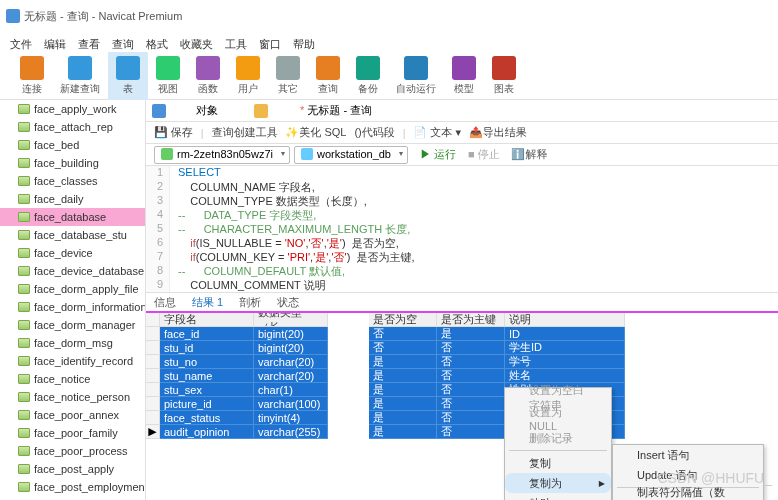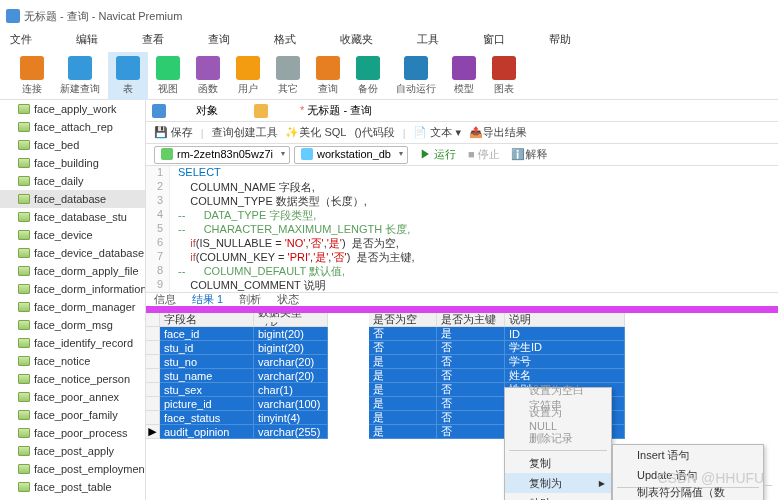--- a/index.html
+++ b/index.html
@@ -1,29 +1,29 @@
 <!DOCTYPE html>
 <html><head>
 <meta charset="utf-8">
 <style>
 * { margin:0; padding:0; box-sizing:border-box; font-family:"Microsoft YaHei","Segoe UI",Arial,sans-serif; font-size:11px; }
 body { background:#fff; width:778px; height:500px; overflow:hidden; position:relative; }
 .titlebar { height:22px; display:flex; align-items:center; padding:16px 6px; color:#555; }
 .nav-icon { width:14px; height:14px; margin-right:4px; background:#4a90d9; border-radius:2px; }
-.menubar { height:20px; display:flex; align-items:flex-start; padding:0 4px; color:#333;gap:32px; }
+.menubar { height:20px; display:flex; align-items:flex-end; padding:0 4px; color:#333; }
 .menubar span { padding:0 6px; }
 .toolbar { height:48px; display:flex; align-items:center; padding:0 12px; border-bottom:1px solid #e0e0e0; }
 .tool { display:flex; flex-direction:column; align-items:center; justify-content:center; padding:0 8px; height:48px; color:#555; }
 .tool.active { background:#d6e9f8; }
 .tool .ticon { width:24px; height:24px; }
 .tool .tlabel { font-size:10px; margin-top:2px; }
 .main { display:flex; height:calc(500px - 22px - 20px - 48px); }
 .sidebar { width:146px; border-right:1px solid #e0e0e0; overflow:hidden; }
 .tree-item { height:18px; display:flex; align-items:center; padding-left:18px; color:#333; white-space:nowrap; }
-.tree-item.selected { background:#e5e5e5; }
+.tree-item.selected { background:#f9a8d4; }
 .tree-item .tbicon { width:12px; height:10px; background:linear-gradient(#cfe8a8,#9cc96b); border:1px solid #7aa84a; border-radius:1px; margin-right:4px; flex-shrink:0; }
 .content { flex:1; display:flex; flex-direction:column; position:relative; }
 .tabrow { height:22px; display:flex; align-items:center; padding:0 6px; border-bottom:1px solid #e0e0e0;gap:24px; }
 .tabrow .tablabel { margin-left:6px; }
 .tab-star { color:#d66; margin-left:2px; }
 .objicon { width:14px; height:14px; background:#4a90d9; border-radius:2px; }
 .qicon { width:14px; height:14px; background:#f0b84a; border-radius:2px; margin-left:12px; }
 .secbar { height:22px; display:flex; align-items:center; padding:0 8px; border-bottom:1px solid #e0e0e0; color:#444; gap:8px; }
 .secbar .sep { color:#ccc; }
 .connrow { height:22px; display:flex; align-items:center; padding:0 8px; gap:4px; border-bottom:1px solid #e0e0e0; }
@@ -35,33 +35,33 @@
 .stopbtn { color:#aaa; margin-left:8px; }
 .explbtn { color:#555; margin-left:8px; }
 .editor { border-bottom:1px solid #e0e0e0; }
 .line { display:flex; height:14px; font-family:Consolas,monospace; font-size:11px; }
 .gutter { width:24px; text-align:right; padding-right:6px; color:#aaa; background:#fafafa; border-right:1px solid #eee; }
 .code { padding-left:8px; color:#333; white-space:pre; }
 .kw { color:#0070c0; }
 .fn { color:#c05050; }
 .str { color:#c00; }
 .cm { color:#5a9e5a; }
-.restabs { height:20px; display:flex; align-items:center; padding:0 8px; gap:16px; color:#555; border-bottom:7px solid #d946ef; }
+.restabs { height:20px; display:flex; align-items:center; padding:0 8px; gap:16px; color:#555; border-bottom:2px solid #d946ef; }
 .restabs .active { color:#1a6fc4; }
 .grid { font-size:11px; }
 .grow { display:flex; height:14px; }
 .rowhdr { width:14px; background:#f4f4f4; border-right:1px solid #ddd; border-bottom:1px solid #ddd; display:flex; align-items:center; justify-content:center; }
 .cell { border-right:1px solid #4a90d9; border-bottom:1px solid #4a90d9; padding:0 4px; display:flex; align-items:center; overflow:hidden; }
 .hdr .cell { background:#f0f0f0; color:#333; border-right:1px solid #ddd; border-bottom:1px solid #ddd; }
 .sel .cell { background:#1d72d2; color:#fff; }
 .col0 { width:94px; } .col1 { width:74px; } .col2 { width:68px;margin-left:41px; } .col3 { width:68px; } .col4 { width:120px; }
 .ctxmenu { position:absolute; background:#f4f4f4; border:1px solid #bbb; box-shadow:2px 2px 4px rgba(0,0,0,0.2); }
 .ctxmenu .mi { height:20px; display:flex; align-items:center; padding:0 20px 0 24px; color:#333; position:relative; }
 .ctxmenu .mi.disabled { color:#999; }
-.ctxmenu .mi.hi { background:#d6e9f8; }
+.ctxmenu .mi.hi { background:#d6e9f8;border-radius:7px; }
 .ctxmenu .mi .arr { position:absolute; right:6px; font-size:8px; }
 .ctxmenu .sepline { height:1px; background:#ccc; margin:2px 4px; }
 #menu1 { left:504px; top:387px; width:108px; }
 #menu2 { left:612px; top:444px; width:152px; }
 .watermark { position:absolute; right:6px; bottom:14px; color:#ccc; font-size:14px; }
 </style>
 </head>
 <body>
 
 <div class="titlebar">
@@ -145,20 +145,24 @@
       <div class="tree-item">
         <span class="tbicon"></span>
         <span>face_bed</span>
       </div>
       <div class="tree-item">
         <span class="tbicon"></span>
         <span>face_building</span>
       </div>
       <div class="tree-item">
         <span class="tbicon"></span>
+        <span>face_classes</span>
+      </div>
+      <div class="tree-item">
+        <span class="tbicon"></span>
         <span>face_daily</span>
       </div>
       <div class="tree-item selected">
         <span class="tbicon"></span>
         <span>face_database</span>
       </div>
       <div class="tree-item">
         <span class="tbicon"></span>
         <span>face_database_stu</span>
       </div>

